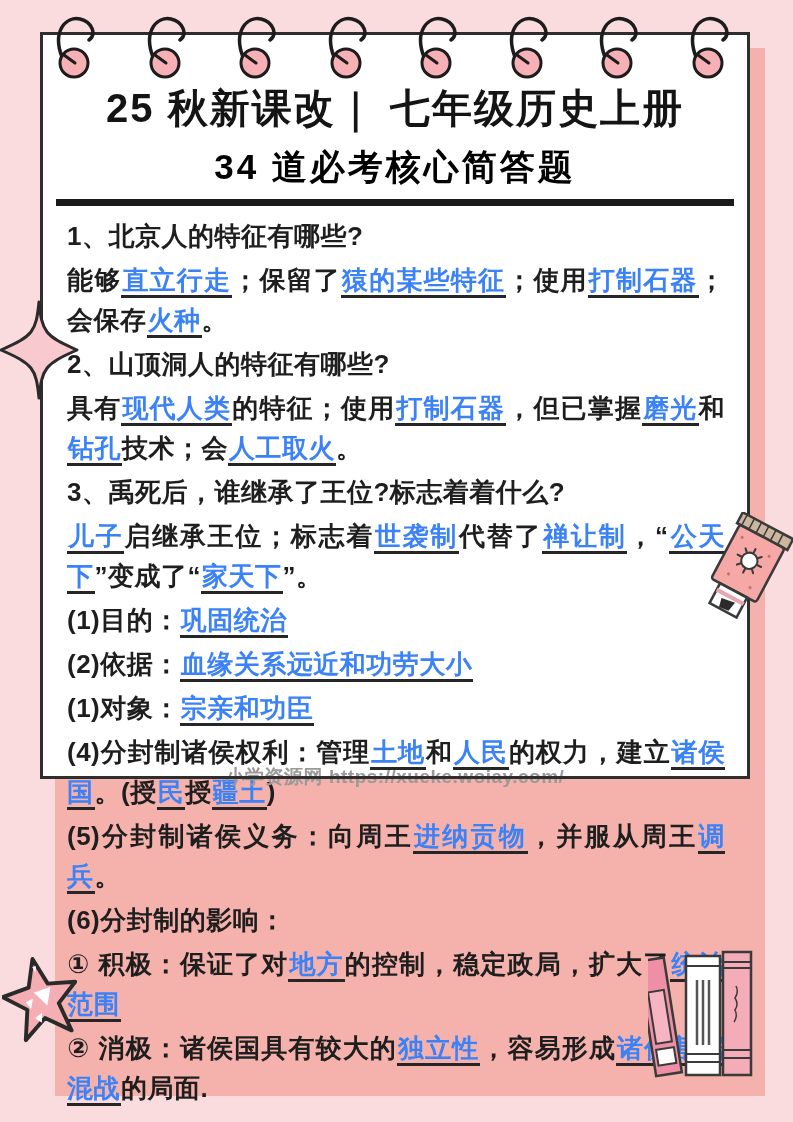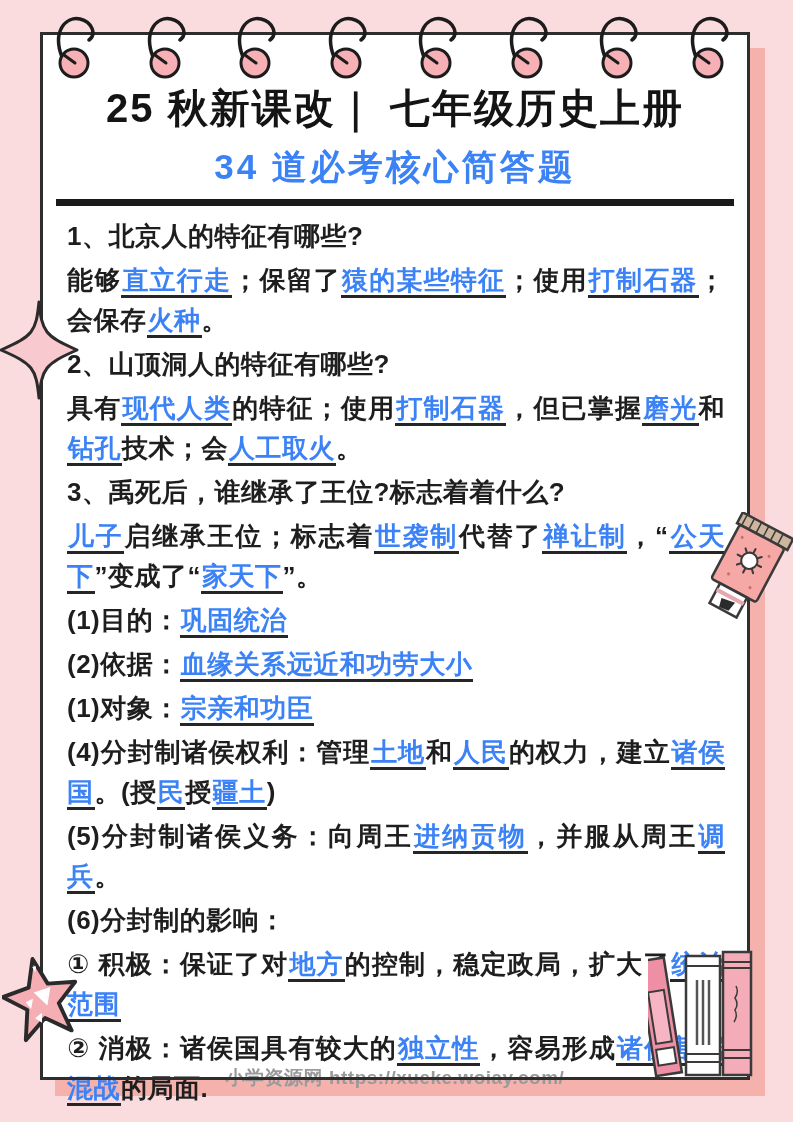--- a/index.html
+++ b/index.html
@@ -9,40 +9,40 @@
     font-family:"Liberation Sans","DejaVu Sans",sans-serif;
     overflow:hidden;
   }
   .page{position:relative;width:793px;height:1122px;overflow:hidden;}
 
   .card-shadow{
     position:absolute;left:55px;top:48px;width:710px;height:1048px;
     background:#f5b2ad;
   }
   .card{
-    position:absolute;left:40px;top:32px;width:710px;height:1048px;
+    position:absolute;left:40px;top:32px;width:710px;height:747px;
     background:#ffffff;border:3px solid #2e2e2e;box-sizing:border-box;
   }
 
   
   .rings{
     position:absolute;left:10px;right:16px;top:-20px;height:66px;
     display:flex;justify-content:space-between;z-index:6;
   }
   .ring{width:44px;height:66px;}
 
   
   .title{
     margin:50px 10px 0 10px;text-align:center;
     font-size:40px;font-weight:800;color:#141414;letter-spacing:2px;
     line-height:46px;
   }
   .subtitle{
     margin:16px 10px 0 10px;text-align:center;
-    font-size:35px;font-weight:800;color:#3b82f6;letter-spacing:3px;
+    font-size:35px;font-weight:800;color:#000000;letter-spacing:3px;
     line-height:40px;
   }
   .divider{height:7px;background:#1a1a1a;margin:12px 13px 0 13px;}
 
   
   .body-text{
     padding:6px 18px 0 20px;
     font-size:26px;line-height:40px;color:#1e1e1e;
     font-weight:600;letter-spacing:0.5px;
     text-align:justify;

